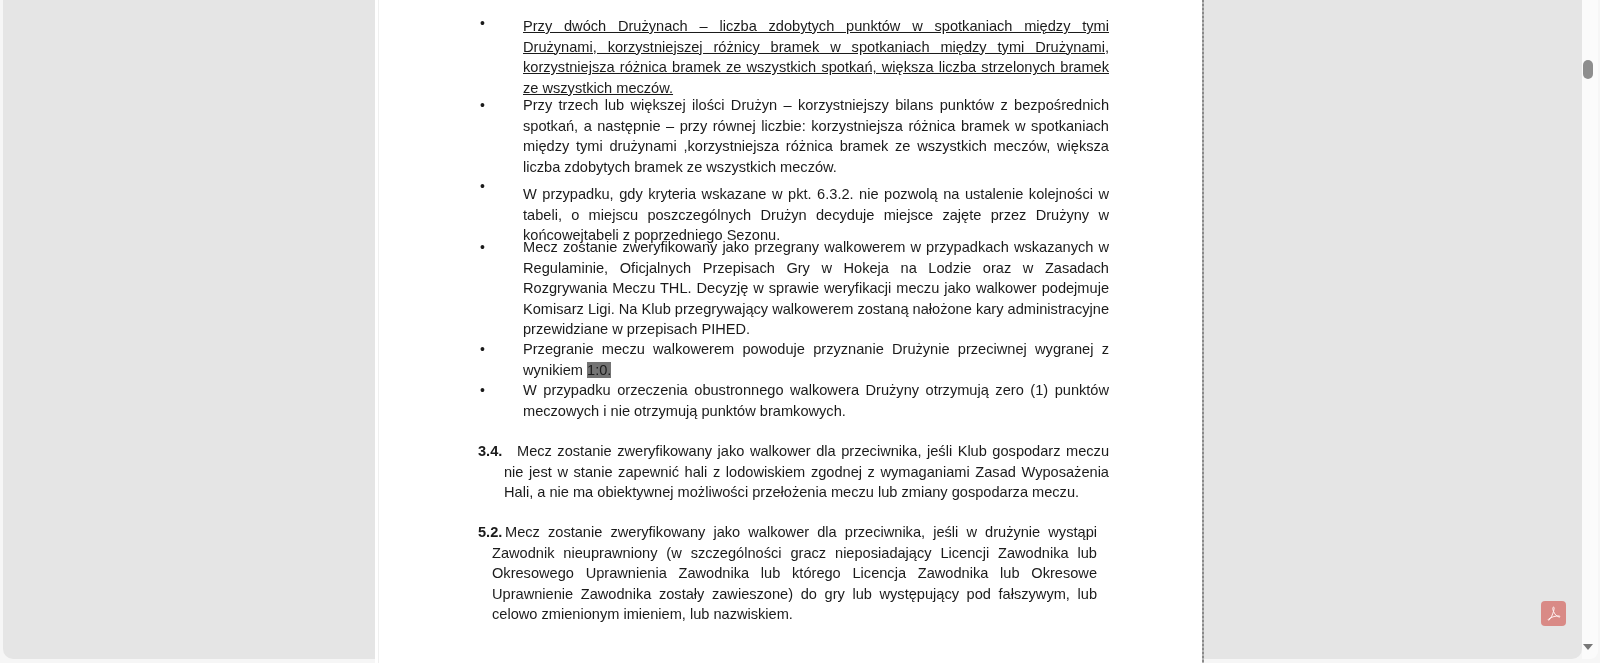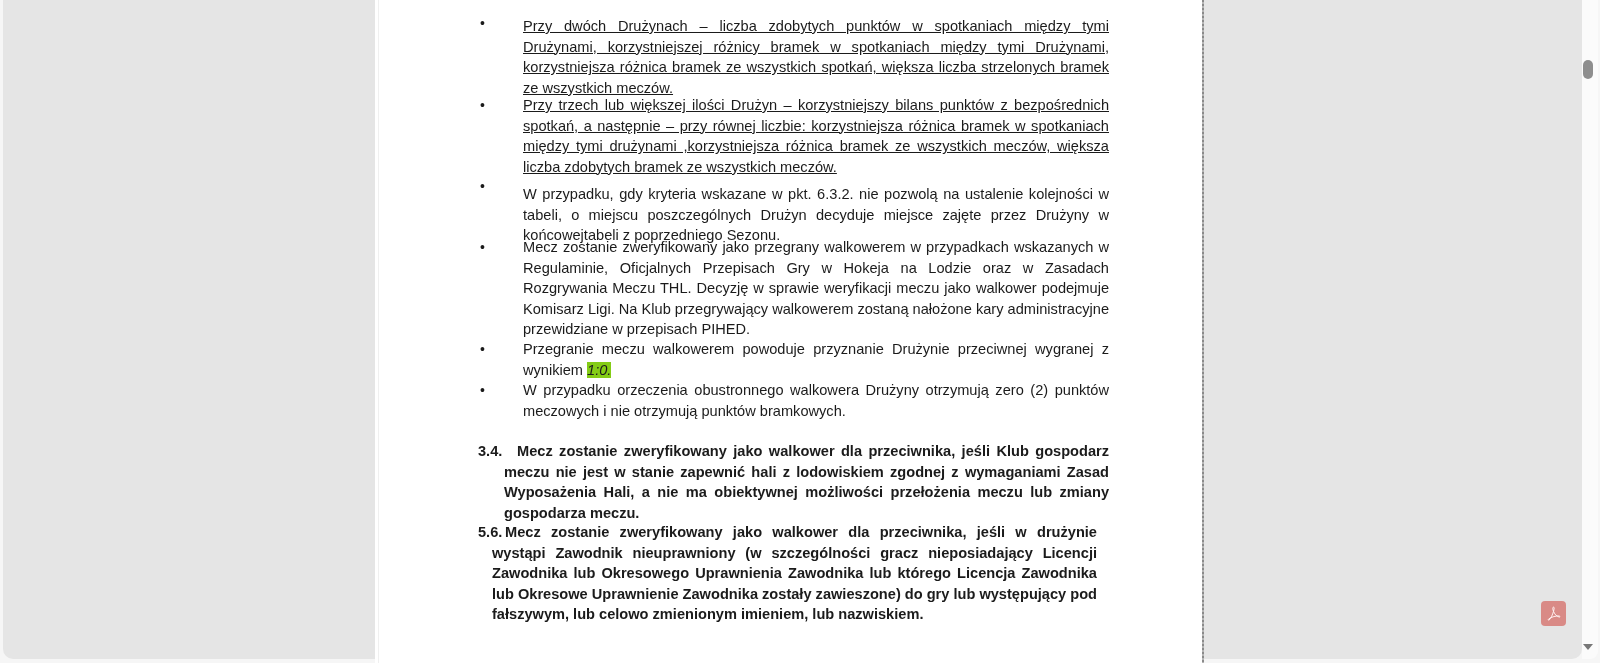--- a/index.html
+++ b/index.html
@@ -78,25 +78,23 @@
       top: 0;
       font-weight: bold;
     }
     .num-body {
       position: absolute;
       left: 26px;
       width: 605px;
       text-align: justify;
       text-align-last: left;
       text-indent: 13px;
-      font-weight: bold;
     }
     .hl {
-      background: #84cc16;
-      font-style: italic;
+      background: #737373;
     }
     .scrollbar {
       position: absolute;
       left: 1582px;
       top: 0;
       width: 16px;
       height: 659px;
       background: #fbfbfb;
       border-radius: 0 0 8px 0;
     }
@@ -139,43 +137,43 @@
 <div class="page"></div>
 <div class="page-left-edge"></div>
 <div class="page-edge"></div>
 
 <div class="doc-text">
 
   <span class="bullet" style="top:13px;">•</span>
   <div class="para" style="top:16px;text-decoration:underline;">Przy dwóch Drużynach – liczba zdobytych punktów w spotkaniach między tymi Drużynami, korzystniejszej różnicy bramek w spotkaniach między tymi Drużynami, korzystniejsza różnica bramek ze wszystkich spotkań, większa liczba strzelonych bramek ze wszystkich meczów.</div>
 
   <span class="bullet" style="top:95px;">•</span>
-  <div class="para" style="top:95px;text-decoration:underline;">Przy trzech lub większej ilości Drużyn – korzystniejszy bilans punktów z bezpośrednich spotkań, a następnie – przy równej liczbie: korzystniejsza różnica bramek w spotkaniach między tymi drużynami ,korzystniejsza różnica bramek ze wszystkich meczów, większa liczba zdobytych bramek ze wszystkich meczów.</div>
+  <div class="para" style="top:95px;">Przy trzech lub większej ilości Drużyn – korzystniejszy bilans punktów z bezpośrednich spotkań, a następnie – przy równej liczbie: korzystniejsza różnica bramek w spotkaniach między tymi drużynami ,korzystniejsza różnica bramek ze wszystkich meczów, większa liczba zdobytych bramek ze wszystkich meczów.</div>
 
   <span class="bullet" style="top:176px;">•</span>
   <div class="para" style="top:184px;">W przypadku, gdy kryteria wskazane w pkt. 6.3.2. nie pozwolą na ustalenie kolejności w tabeli, o miejscu poszczególnych Drużyn decyduje miejsce zajęte przez Drużyny w końcowejtabeli z poprzedniego Sezonu.</div>
 
   <span class="bullet" style="top:237px;">•</span>
   <div class="para" style="top:237px;">Mecz zostanie zweryfikowany jako przegrany walkowerem w przypadkach wskazanych w Regulaminie, Oficjalnych Przepisach Gry w Hokeja na Lodzie oraz w Zasadach Rozgrywania Meczu THL. Decyzję w sprawie weryfikacji meczu jako walkower podejmuje Komisarz Ligi. Na Klub przegrywający walkowerem zostaną nałożone kary administracyjne przewidziane w przepisach PIHED.</div>
 
   <span class="bullet" style="top:339px;">•</span>
   <div class="para" style="top:339px;"><span>Przegranie meczu walkowerem powoduje przyznanie Drużynie przeciwnej wygranej z wynikiem </span><span class="hl">1:0.</span></div>
 
   <span class="bullet" style="top:380px;">•</span>
-  <div class="para" style="top:380px;">W przypadku orzeczenia obustronnego walkowera Drużyny otrzymują zero (2) punktów meczowych i nie otrzymują punktów bramkowych.</div>
+  <div class="para" style="top:380px;">W przypadku orzeczenia obustronnego walkowera Drużyny otrzymują zero (1) punktów meczowych i nie otrzymują punktów bramkowych.</div>
 
   <div class="numbered" style="top:441px;">
     <span class="num">3.4.</span>
     <div class="num-body" style="left:26px; text-indent:13px; margin-left:-26px; padding-left:26px; width:605px;">
       <span>Mecz zostanie zweryfikowany jako walkower dla przeciwnika, jeśli Klub gospodarz meczu nie jest w stanie zapewnić hali z lodowiskiem zgodnej z wymaganiami Zasad Wyposażenia Hali, a nie ma obiektywnej możliwości przełożenia meczu lub zmiany gospodarza meczu.</span>
     </div>
   </div>
 
   <div class="numbered" style="top:522px;">
-    <span class="num">5.6.</span>
+    <span class="num">5.2.</span>
     <div class="num-body" style="left:14px; text-indent:13px; margin-left:-26px; padding-left:26px; width:605px;">
       <span>Mecz zostanie zweryfikowany jako walkower dla przeciwnika, jeśli w drużynie wystąpi Zawodnik nieuprawniony (w szczególności gracz nieposiadający Licencji Zawodnika lub Okresowego Uprawnienia Zawodnika lub którego Licencja Zawodnika lub Okresowe Uprawnienie Zawodnika zostały zawieszone) do gry lub występujący pod fałszywym, lub celowo zmienionym imieniem, lub nazwiskiem.</span>
     </div>
   </div>
 </div>
 
 <div class="scrollbar"></div>
 <div class="scroll-thumb"></div>
 <div class="scroll-down"></div>
 

